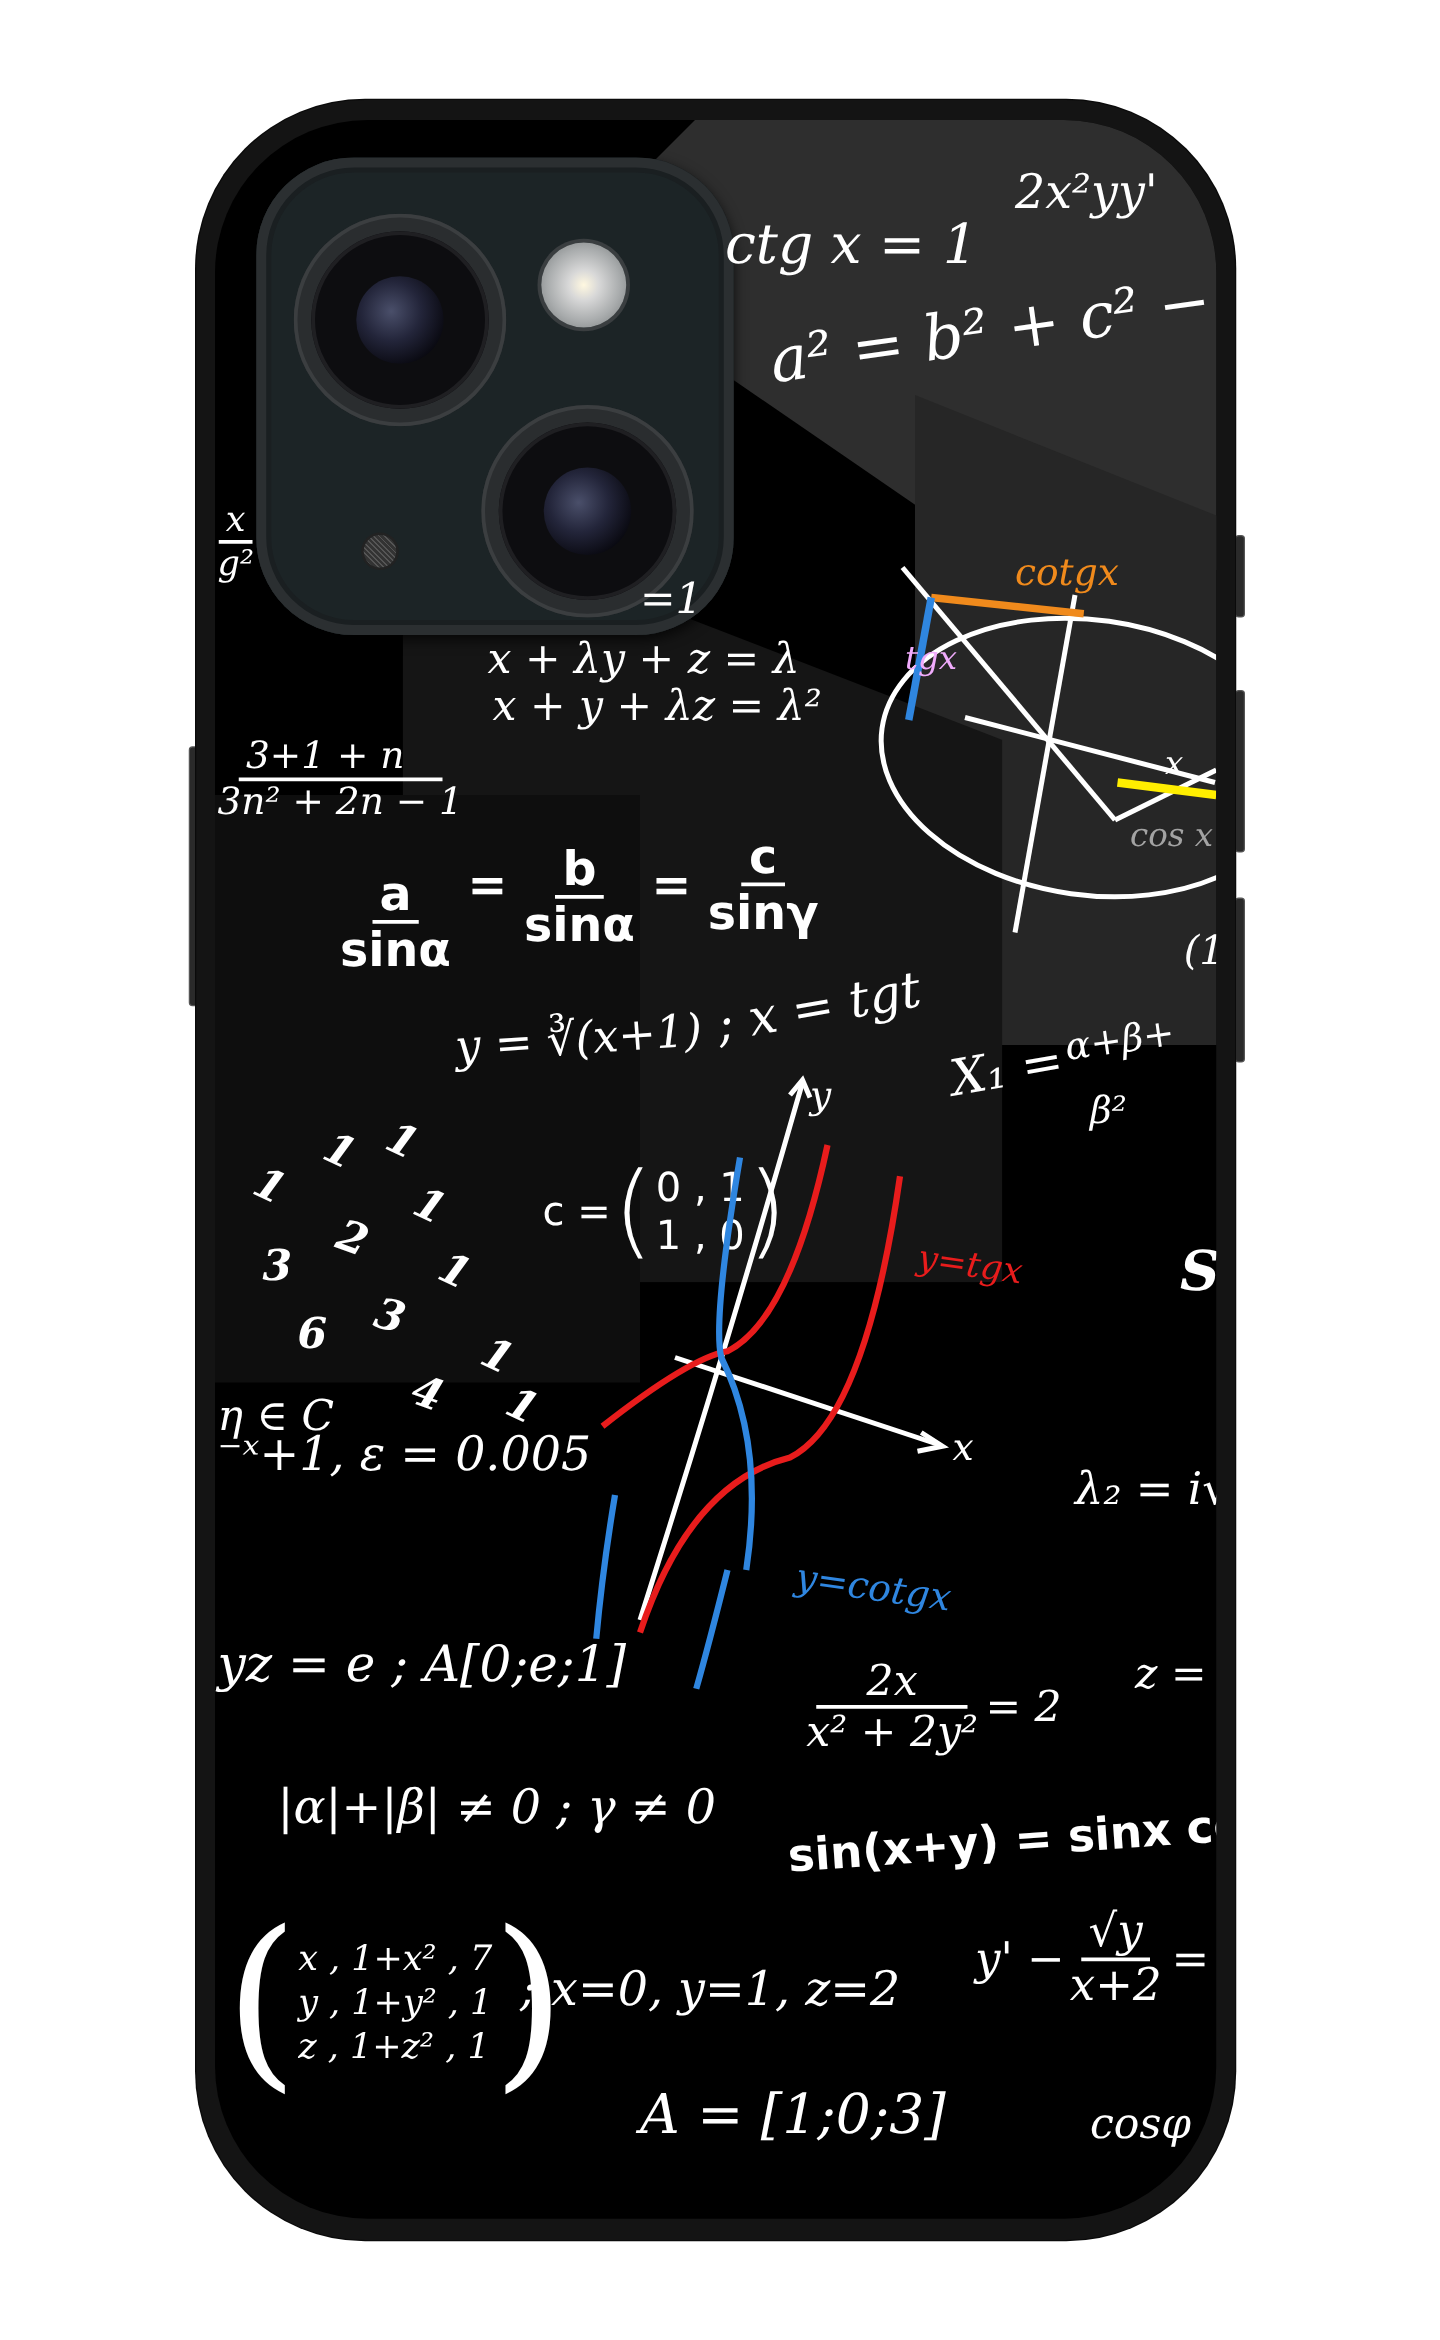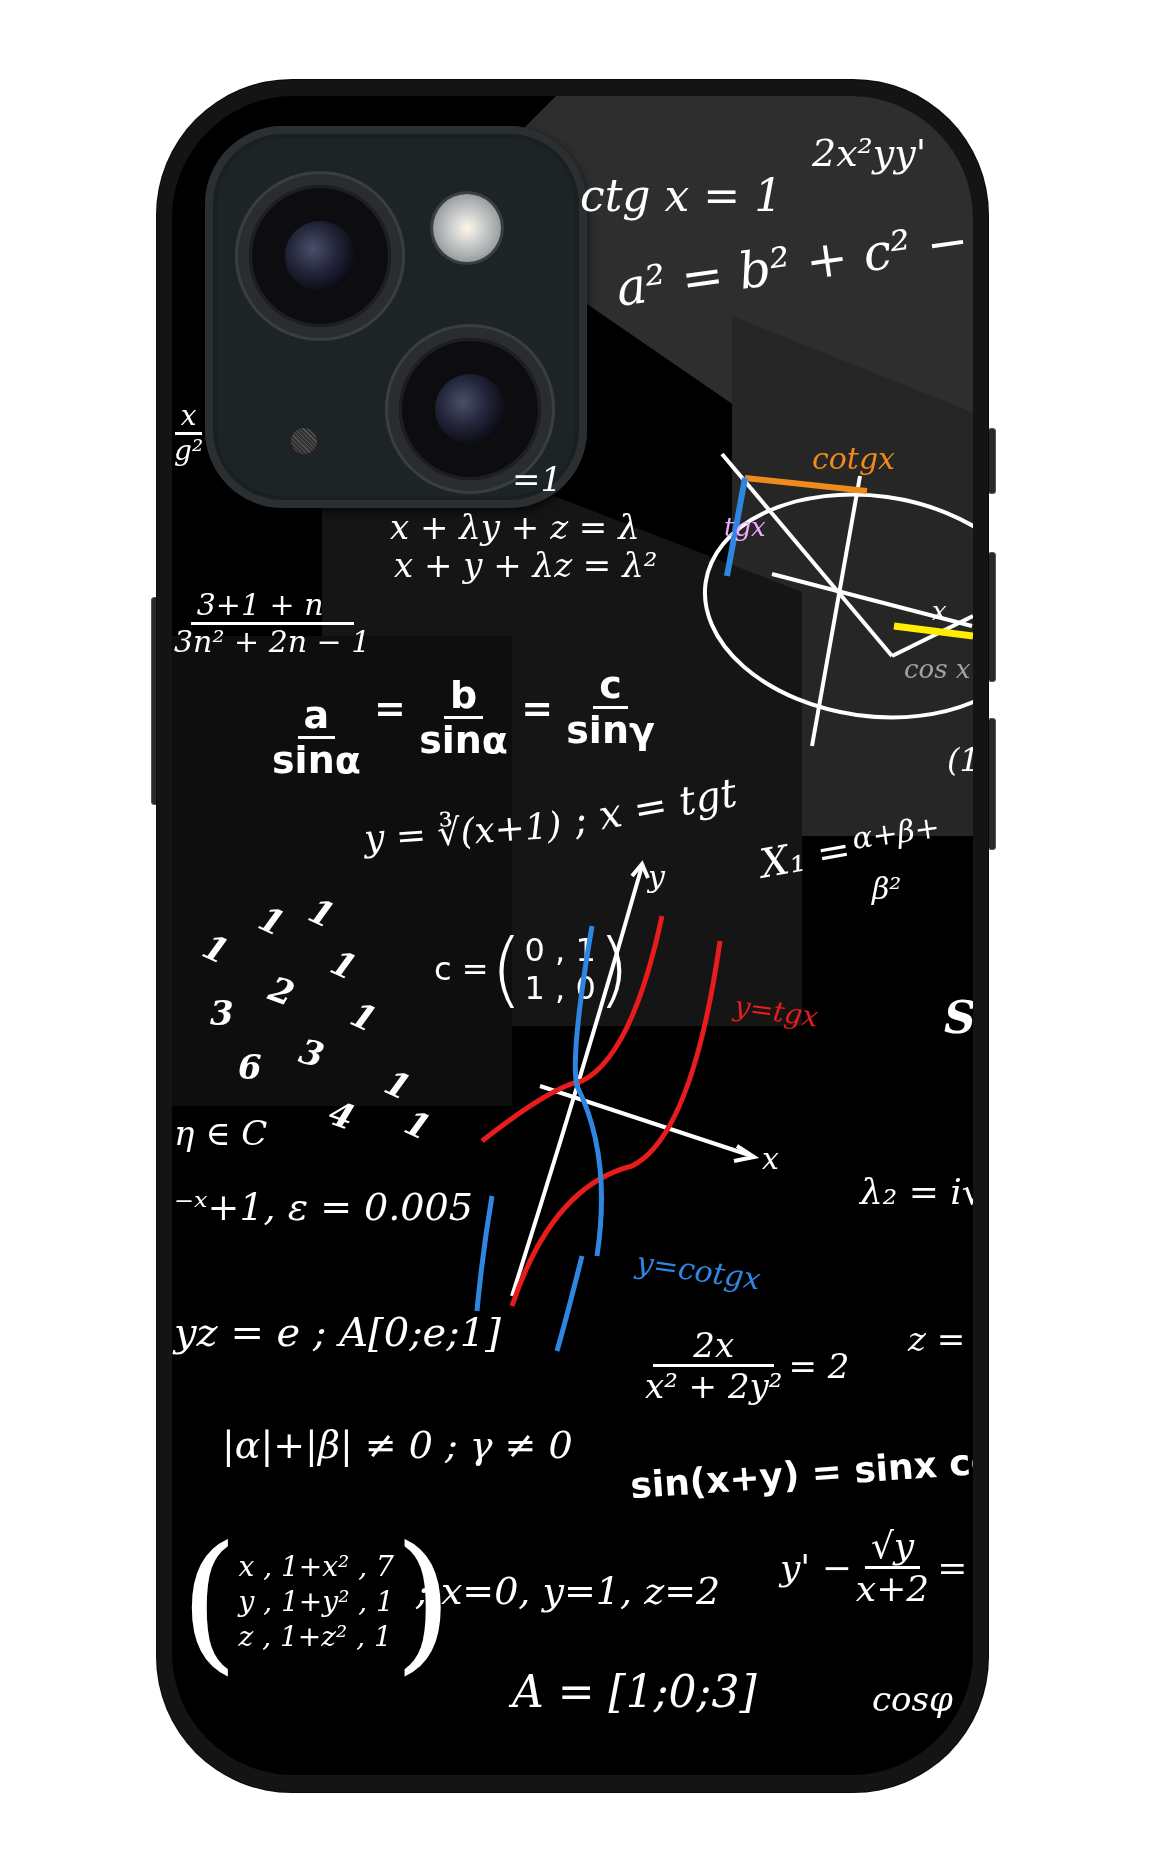--- a/index.html
+++ b/index.html
@@ -157,21 +157,21 @@
     <div class="m" style="left:476px; top:766px; font-size:30px;">y</div>
     <div class="m" style="left:590px; top:1048px; font-size:30px;">x</div>
     <div class="m" style="left:562px; top:902px; font-size:28px; color:#e81c1c; transform:rotate(8deg);">y=tgx</div>
     <div class="m" style="left:464px; top:1160px; font-size:30px; color:#2f86e0; transform:rotate(8deg);">y=cotgx</div>
 
     <div class="m" style="left:588px; top:740px; font-size:40px; transform:rotate(-10deg);">X₁ =</div>
     <div class="m" style="left:680px; top:722px; font-size:30px; transform:rotate(-8deg);">α+β+</div>
     <div class="m" style="left:700px; top:778px; font-size:30px;">β²</div>
     <div class="m" style="left:772px; top:900px; font-size:44px; font-weight:bold;">S</div>
     <div class="m" style="left:2px; top:1020px; font-size:34px;">η ∈ C</div>
-    <div class="m" style="left:2px; top:1092px; font-size:38px;">⁻ˣ+1, ε = 0.005</div>
+    <div class="m" style="left:2px; top:1048px; font-size:38px;">⁻ˣ+1, ε = 0.005</div>
     <div class="m" style="left:688px; top:1078px; font-size:36px;">λ₂ = i√</div>
     <div class="m" style="left:2px; top:1216px; font-size:40px;">yz = e ; A[0;e;1]</div>
 
     <div class="m" style="left:452px; top:1232px; font-size:34px; display:flex; align-items:center;margin-left:21px;">
       <span class="frac">
           <span class="num" style="padding:0 40px 2px;">2x</span>
           <span class="den">x² + 2y²</span>
         </span>
       <span style="margin-left:6px;">= 2</span>
     </div>

